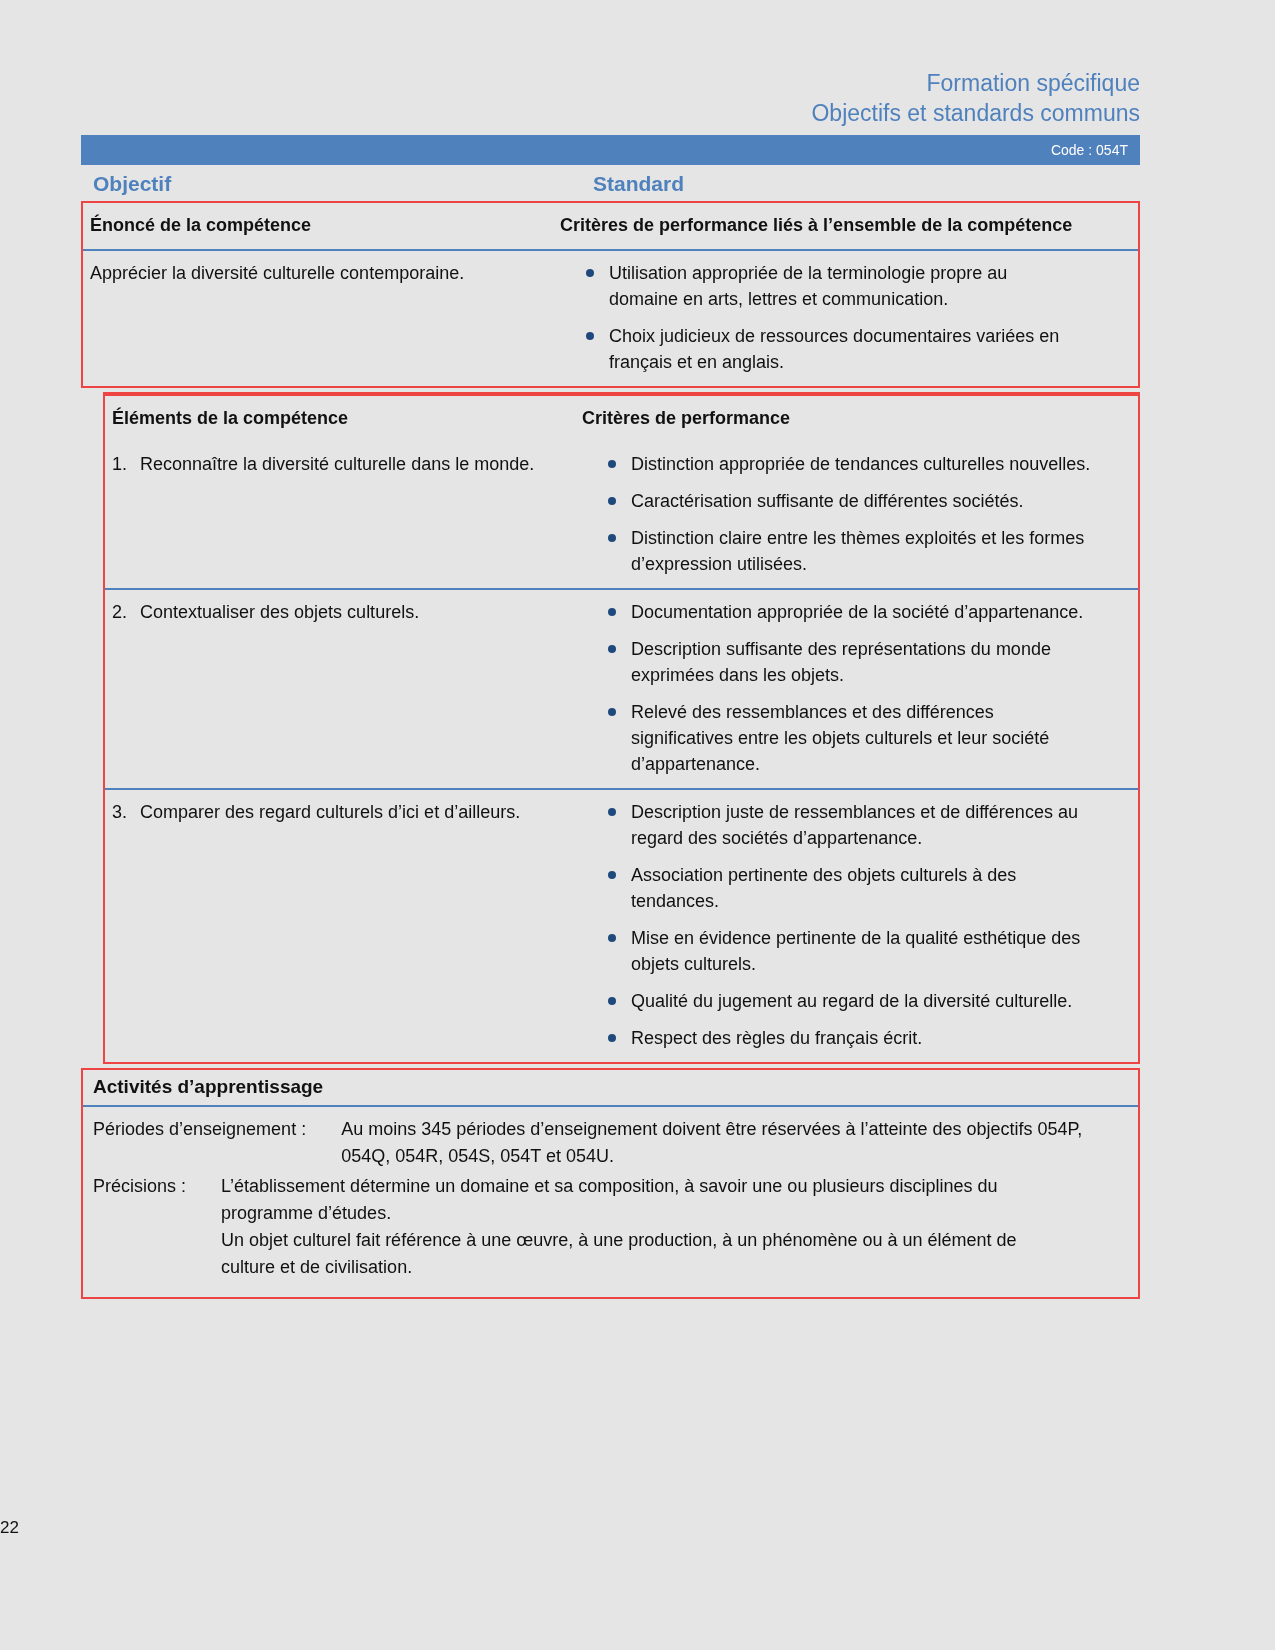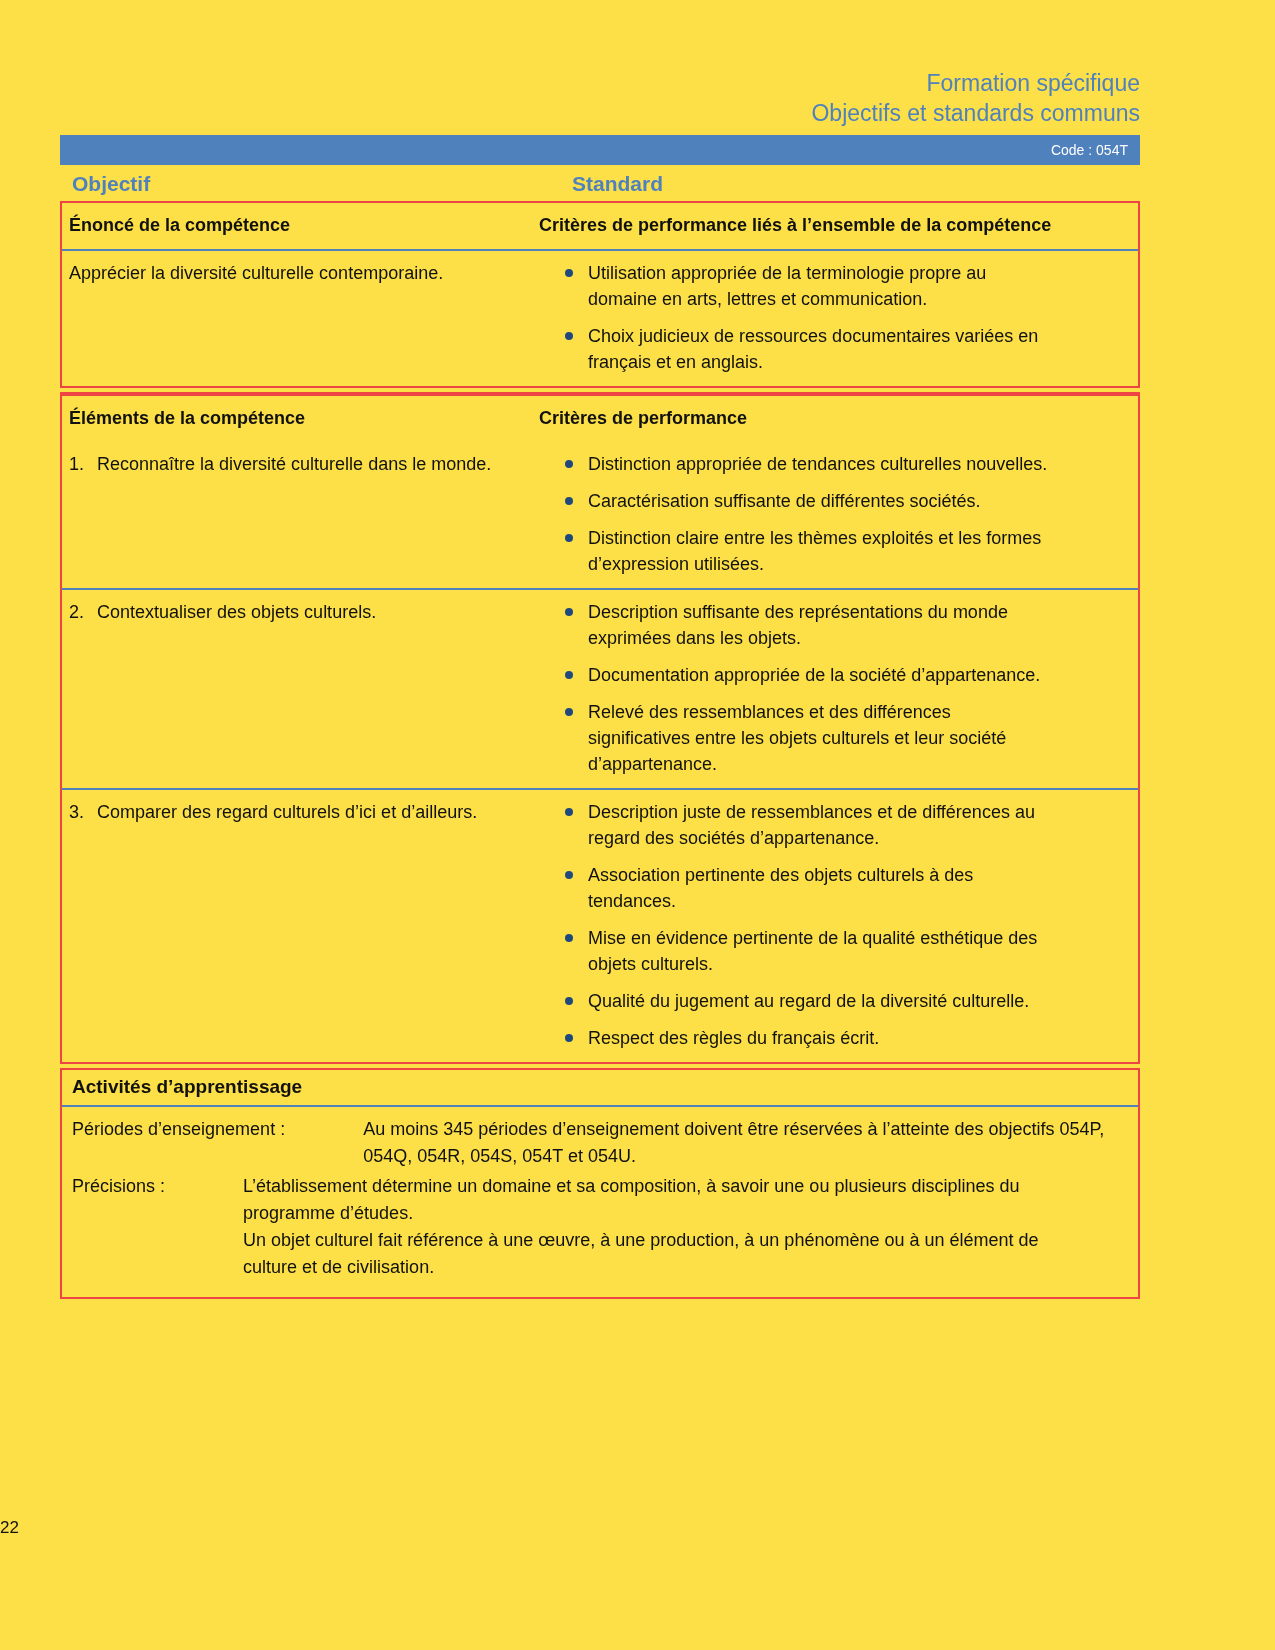--- a/index.html
+++ b/index.html
@@ -1,39 +1,39 @@
 <!DOCTYPE html>
 <html lang="fr"><head>
 <meta charset="utf-8">
 <style>
   html,body { margin:0; padding:0; background:#ffffff; }
   .page {
     position:relative;
     width:1275px; height:1650px;
     box-sizing:border-box;
-    padding:68px 135px 0 60px;
+    padding:68px 135px 0 81px;
     font-family:"Liberation Sans", sans-serif;
     color:#111;
-    background:#fde047;
+    background:#e5e5e5;
     overflow:hidden;
   }
   .doc-header { text-align:right; color:#4f81bd; font-size:23px; line-height:30px; }
   .code-bar {
     margin-top:7px; background:#4f81bd; color:#ffffff;
     font-size:14px; height:30px; line-height:30px;
     text-align:right; padding-right:12px;
   }
   .col-headers { display:flex; margin:7px 0 5px; }
   .col-headers .ch-left { width:477px; padding-left:12px; box-sizing:border-box; }
   .col-headers .ch-right { padding-left:35px; }
   .col-header { color:#4f81bd; font-weight:bold; font-size:21px; }
 
   .tbl { border:2px solid #ef4444; font-size:18px; }
   .tbl + .tbl { margin-top:4px; }
-  .tbl-elements { border-top-width:4px; }
+  .tbl-elements { border-top-width:4px;margin-left:22px; }
 
   .trow { display:grid; grid-template-columns:477px 1fr; }
   .trow + .trow { border-top:2px solid #4f81bd; }
 
   .cell-l { padding:9px 10px 11px 7px; line-height:26px; }
   .cell-r { padding:9px 12px 11px 0; }
   .hdr-row .cell-l { display:flex; align-items:center; font-weight:bold; }
   .hdr-row .cell-r { font-weight:bold; line-height:26px; padding-right:40px; }
 
   .bullet-item { display:flex; margin-bottom:11px; }
@@ -41,21 +41,21 @@
   .dot { flex:none; width:8px; height:8px; border-radius:50%; background:#1f497d; margin:9px 15px 0 26px; }
   .bullet-text { line-height:26px; max-width:462px; }
 
   .elem { display:flex; }
   .elem-num { flex:none; width:28px; }
   .elem-text { line-height:26px; max-width:405px; }
   .statement { max-width:440px; }
 
   .act-hdr { font-weight:bold; font-size:19px; padding:6px 10px 7px; border-bottom:2px solid #4f81bd; }
   .act-body { padding:9px 10px 13px; }
-  .act-row { display:flex; margin-bottom:3px;gap:43px; }
+  .act-row { display:flex; margin-bottom:3px; }
   .act-label { white-space:nowrap; padding-right:35px; line-height:27px; }
   .act-text { line-height:27px; max-width:810px; }
   .act-text p { margin:0; }
 
   .page-num { position:absolute; left:0; right:16px; top:1518px; font-size:17px; color:#111; }
 </style>
 </head>
 <body>
 
 <div class="page">
@@ -125,25 +125,25 @@
         <div class="trow">
           <div class="cell-l">
             <div class="elem">
               <span class="elem-num">2.</span>
               <div class="elem-text">Contextualiser des objets culturels.</div>
             </div>
           </div>
           <div class="cell-r">
             <div class="bullet-item">
               <span class="dot"></span>
+              <div class="bullet-text">Documentation appropriée de la société d’appartenance.</div>
+            </div>
+            <div class="bullet-item">
+              <span class="dot"></span>
               <div class="bullet-text">Description suffisante des représentations du monde exprimées dans les objets.</div>
-            </div>
-            <div class="bullet-item">
-              <span class="dot"></span>
-              <div class="bullet-text">Documentation appropriée de la société d’appartenance.</div>
             </div>
             <div class="bullet-item">
               <span class="dot"></span>
               <div class="bullet-text">Relevé des ressemblances et des différences significatives entre les objets culturels et leur société d’appartenance.</div>
             </div>
           </div>
         </div>
         <div class="trow">
           <div class="cell-l">
             <div class="elem">

